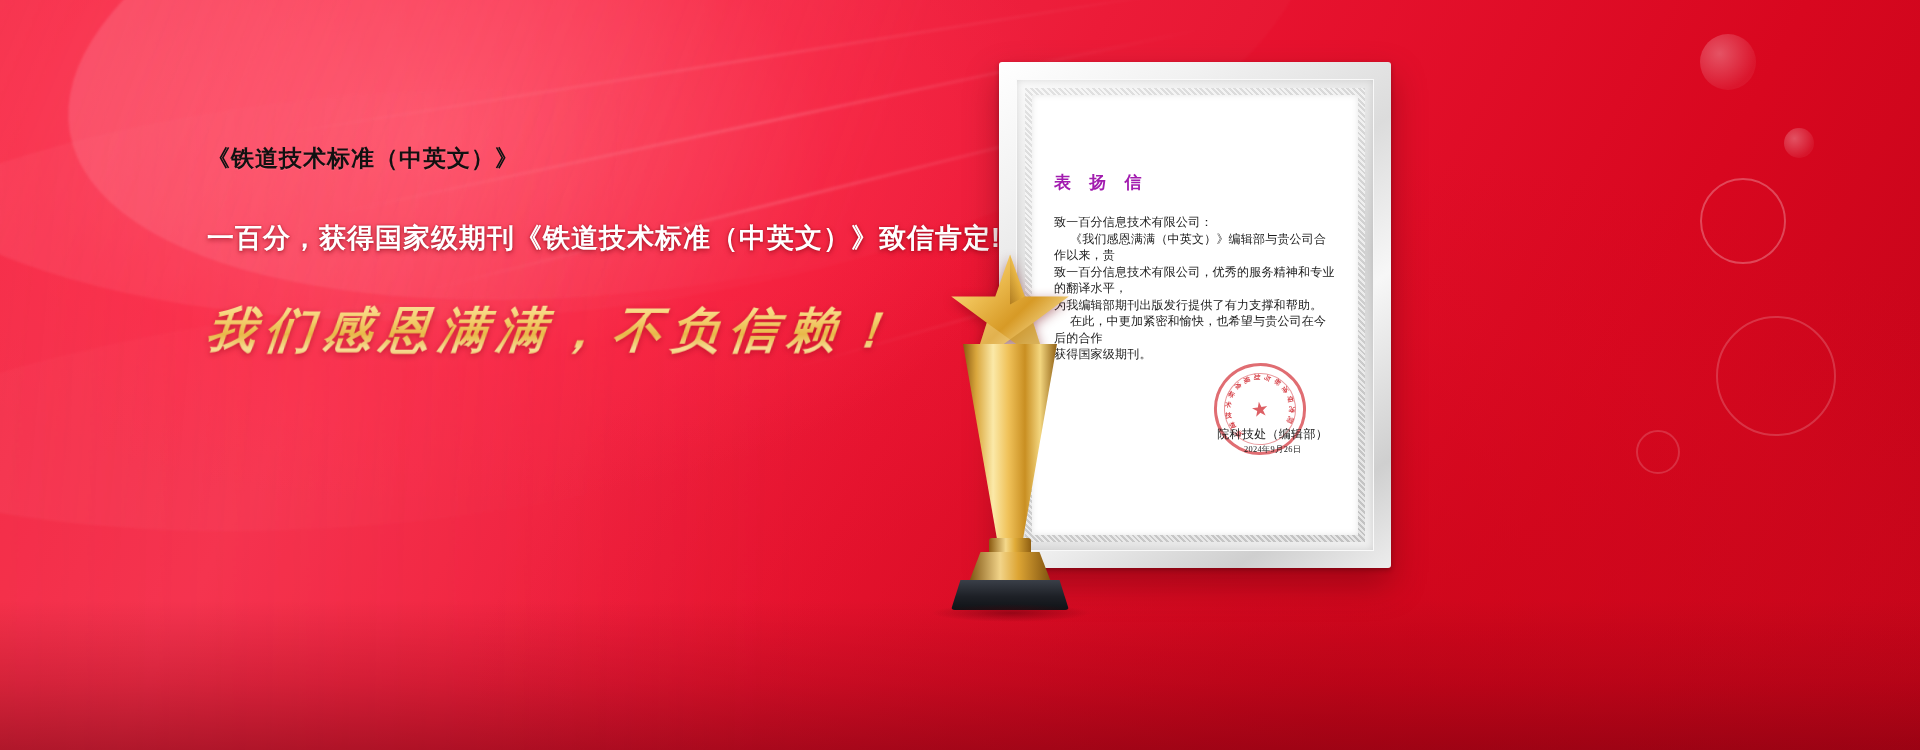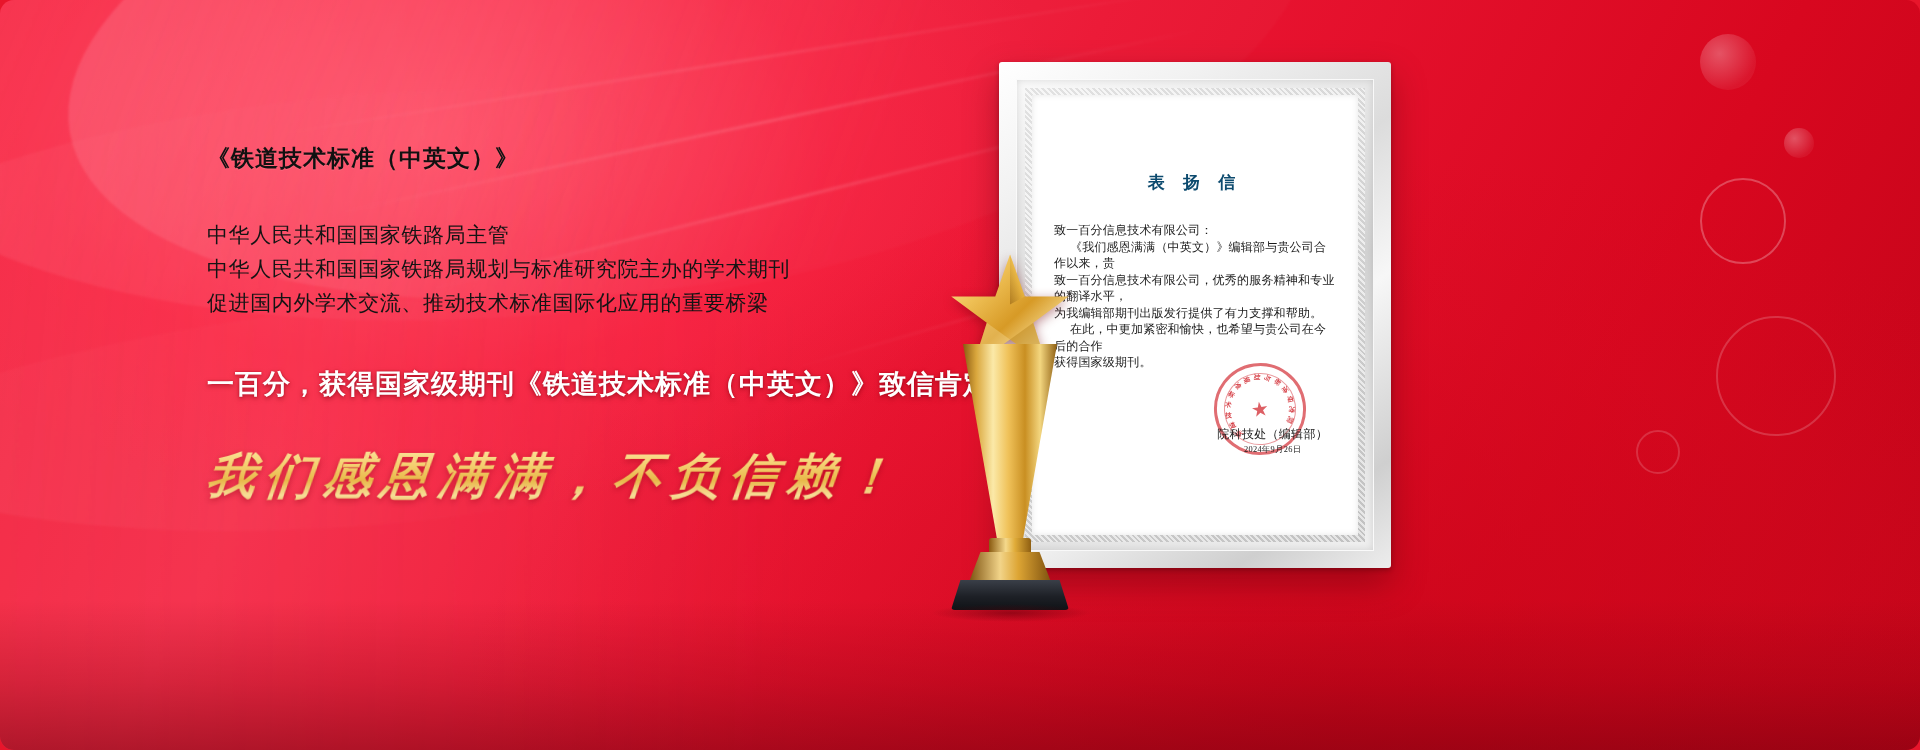--- a/index.html
+++ b/index.html
@@ -11,21 +11,20 @@
   }
 
   
   .banner {
     position:absolute; inset:0;
     background:
       radial-gradient(ellipse 900px 520px at 22% 18%, rgba(255,70,95,0.95) 0%, rgba(255,40,70,0.45) 45%, rgba(230,15,40,0) 72%),
       radial-gradient(ellipse 1100px 700px at 70% 95%, rgba(200,5,25,0.75) 0%, rgba(210,10,30,0.25) 55%, rgba(210,10,30,0) 80%),
       linear-gradient(118deg, #f0203c 0%, #f4304c 22%, #ec1634 48%, #d8071f 78%, #c00418 100%);
     overflow:hidden;
-    border-radius:14px;
   }
   .wave {
     position:absolute; border-radius:50%;
     background:linear-gradient(90deg, rgba(255,255,255,0.12), rgba(255,255,255,0.0));
     filter:blur(1px);
     pointer-events:none;
   }
   .w1 { width:1500px; height:640px; left:-180px; top:-330px; transform:rotate(-7deg);
         background:linear-gradient(120deg, rgba(255,120,140,0.30), rgba(255,255,255,0.02) 60%); }
   .w2 { width:1300px; height:520px; left:60px; top:-240px; transform:rotate(-10deg);
@@ -105,23 +104,23 @@
       linear-gradient(150deg,#efefef,#cccccc);
     padding:7px;
   }
   .cert-paper {
     width:100%; height:100%; background:#ffffff;
     box-shadow:inset 0 0 6px rgba(0,0,0,0.10);
     position:relative;
     padding:36px 22px 18px 22px;
   }
   .cert-title {
-    text-align:center; font-family:"Liberation Serif","DejaVu Serif",serif;
-    font-size:17px; font-weight:bold; color:#0c4a6e; letter-spacing:7px;
-    margin-top:40px; margin-bottom:28px;
+    text-align:left; font-family:"Liberation Serif","DejaVu Serif",serif;
+    font-size:17px; font-weight:bold; color:#a21caf; letter-spacing:7px;
+    margin-top:40px; margin-bottom:20px;
   }
   .cert-body { font-family:"Liberation Serif","DejaVu Serif",serif; color:#1a1a1a; }
   .cert-line { font-size:12px; line-height:16.5px; letter-spacing:0.2px; }
   .cert-line.indent { text-indent:16px; }
   .cert-sign {
     position:absolute; right:30px; bottom:78px; text-align:center;
     font-family:"Liberation Serif","DejaVu Serif",serif; color:#1a1a1a;
   }
   .cert-sign .org { font-size:12px; line-height:15px; letter-spacing:0.3px; }
   .cert-sign .date { font-size:8.4px; line-height:15px; letter-spacing:0.3px; }
@@ -195,25 +194,20 @@
   <div class="bokeh bk-fill b1"></div>
   <div class="bokeh bk-fill b2"></div>
   <div class="bokeh b3"></div>
   <div class="bokeh b4"></div>
   <div class="bokeh b5"></div>
 
   <div class="floor"></div>
 
   <div class="text-col">
     <div class="journal-title">《铁道技术标准（中英文）》</div>
-    <div class="sub-lines">
-      <div class="sub-line">中华人民共和国国家铁路局主管</div>
-      <div class="sub-line">中华人民共和国国家铁路局规划与标准研究院主办的学术期刊</div>
-      <div class="sub-line">促进国内外学术交流、推动技术标准国际化应用的重要桥梁</div>
-    </div>
     <div class="headline">一百分，获得国家级期刊《铁道技术标准（中英文）》致信肯定!</div>
     <div class="calligraphy">我们感恩满满，不负信赖！</div>
   </div>
 
   <div class="cert-frame">
     <div class="cert-bevel">
       <div class="cert-inner-band">
         <div class="cert-paper">
           <div class="cert-title">表 扬 信</div>
           <div class="cert-body">

